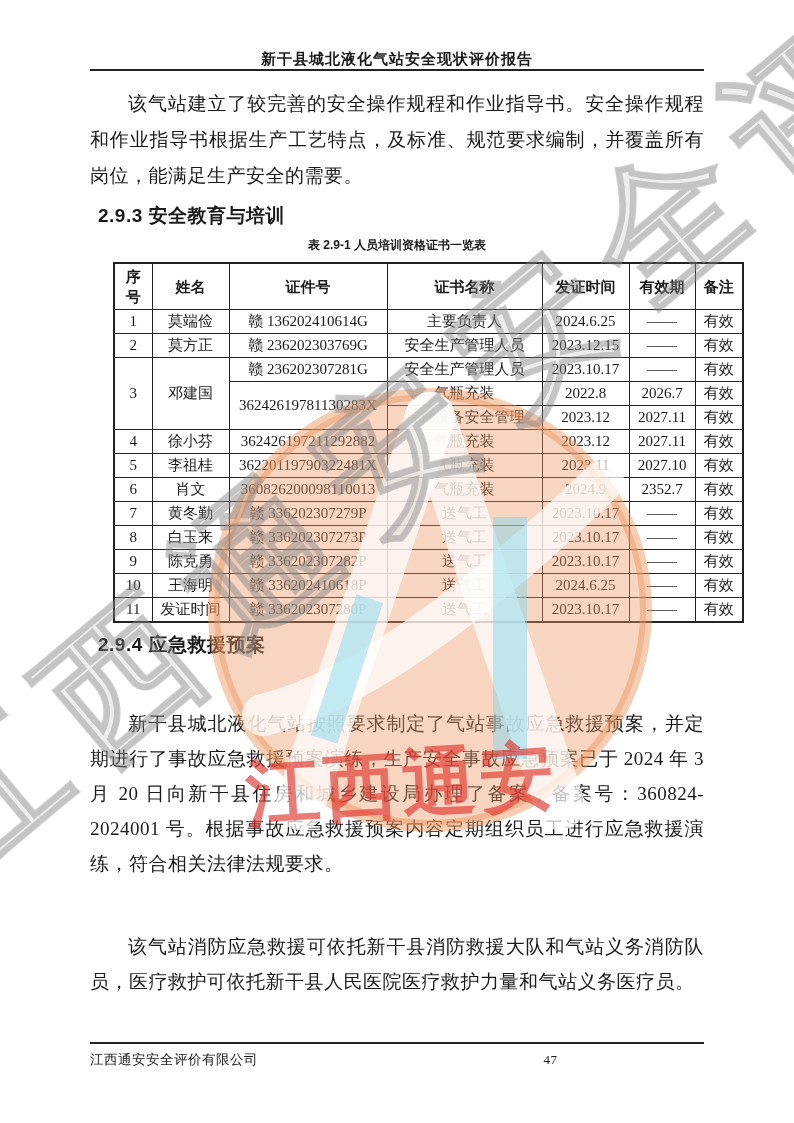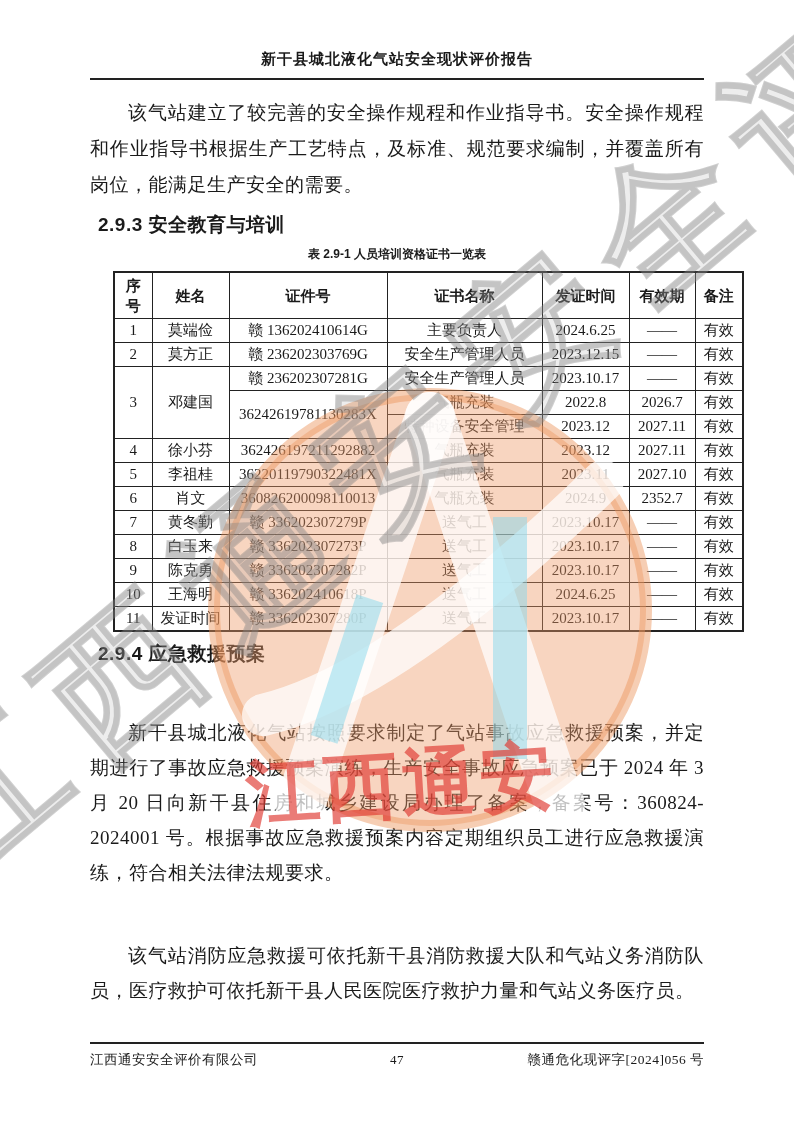--- a/index.html
+++ b/index.html
@@ -12,21 +12,20 @@
     color:#1a1a1a;
   }
   .page{
     position:absolute;left:90px;top:50px;width:614px;
   }
   .doc-header{
     text-align:center;
     font-size:15px;
     font-weight:bold;
     letter-spacing:1px;
-    padding-bottom:9px;
     border-bottom:2px solid #222;
   }
   .para{
     margin:0;
     font-size:19px;
     line-height:36px;
     text-align:justify;
     text-indent:2em;
     letter-spacing:0.5px;
   }
@@ -274,21 +273,20 @@
 
   <p class="para tight">新干县城北液化气站按照要求制定了气站事故应急救援预案，并定期进行了事故应急救援预案演练，生产安全事故应急预案已于 2024 年 3 月 20 日向新干县住房和城乡建设局办理了备案，备案号：360824-2024001 号。根据事故应急救援预案内容定期组织员工进行应急救援演练，符合相关法律法规要求。</p>
 
   <p class="para tight">该气站消防应急救援可依托新干县消防救援大队和气站义务消防队员，医疗救护可依托新干县人民医院医疗救护力量和气站义务医疗员。</p>
 
 </div>
 
 <div class="doc-footer">
   <span class="f-left">江西通安安全评价有限公司</span>
   <span class="f-center">47</span>
-  <span class="f-right">赣通危化现评字[2024]056 号</span>
 </div>
 
 <svg class="wm wm-circle" viewBox="0 0 450 450" xmlns="http://www.w3.org/2000/svg" aria-hidden="true">
   <circle cx="225" cy="225" r="216" fill="#ef9c68" fill-opacity="0.42" stroke="#ec9258" stroke-opacity="0.45" stroke-width="12"></circle>
   <g stroke="#ffffff" stroke-opacity="0.72" fill="none" stroke-linecap="round">
     <path d="M225 32 L95 420" stroke-width="50"></path>
     <path d="M225 32 L355 420" stroke-width="50"></path>
     <path d="M58 330 C150 308 265 225 398 96" stroke-width="42"></path>
   </g>
   <g fill="#86d7ec" fill-opacity="0.5">

